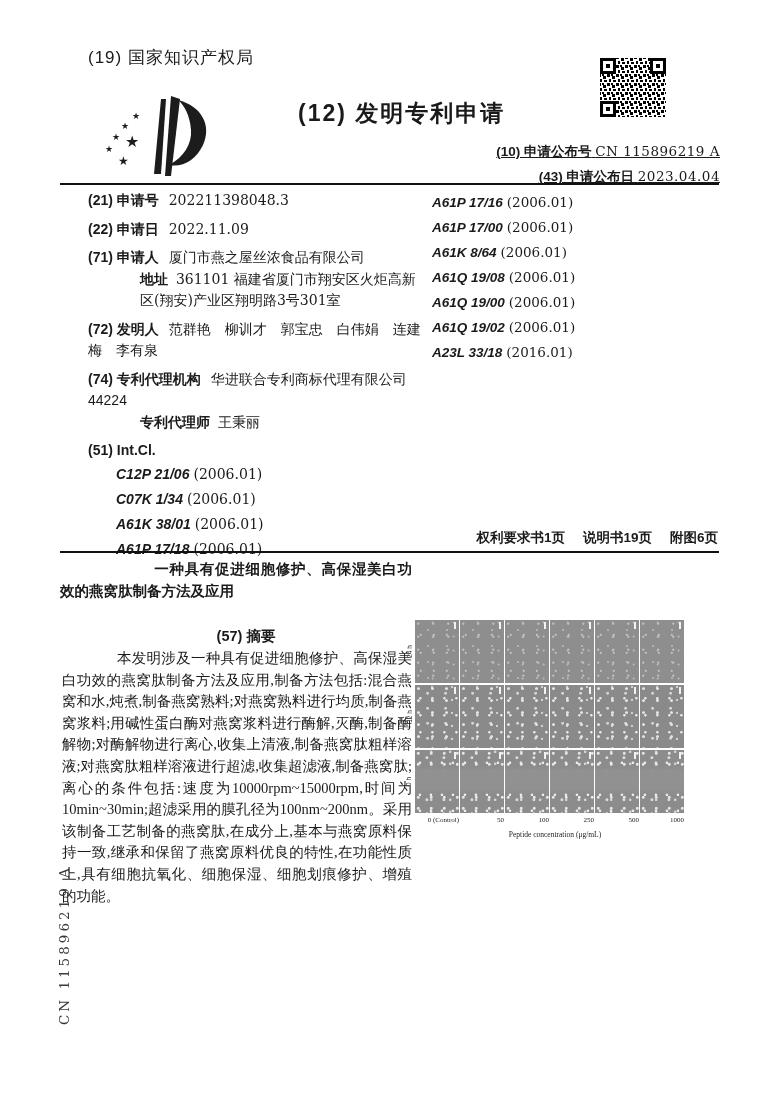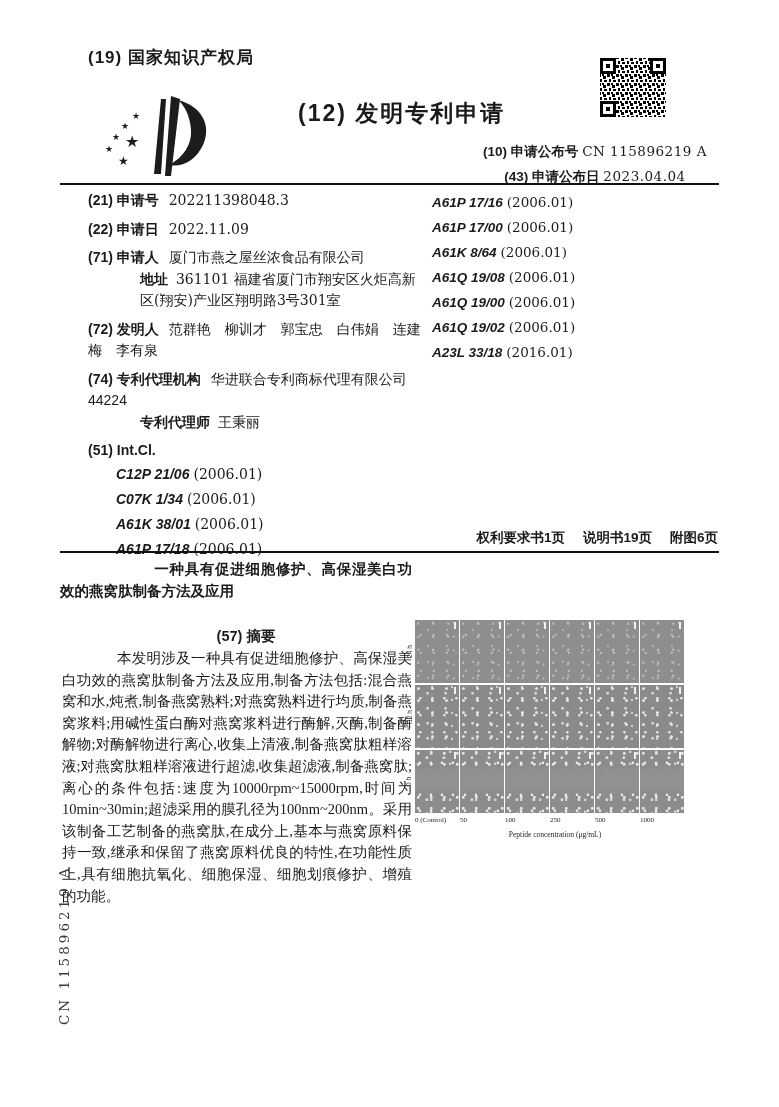--- a/index.html
+++ b/index.html
@@ -3,25 +3,25 @@
 <meta charset="utf-8">
 <style>
   html,body{margin:0;padding:0;}
   body{
     width:779px;height:1107px;position:relative;background:#ffffff;
     font-family:"Liberation Sans",sans-serif;color:#1a1a1a;
     -webkit-font-smoothing:antialiased;overflow:hidden;
   }
 
   
-  .office{position:absolute;left:88px;top:46px;font-size:17px;font-weight:700;letter-spacing:1px;}
+  .office{position:absolute;left:88px;top:46px;font-size:17px;font-weight:400;letter-spacing:1px;}
   .logo{position:absolute;left:92px;top:92px;width:150px;height:88px;}
   .doc-type{position:absolute;left:298px;top:98px;font-size:23px;font-weight:700;letter-spacing:2px;text-align:right;}
   .qr{position:absolute;left:598px;top:56px;width:70px;height:63px;}
-  .pub-block{position:absolute;left:470px;top:139px;width:250px;text-align:center;}
+  .pub-block{position:absolute;left:470px;top:139px;width:250px;text-align:right;text-decoration:underline;}
   .pub-line{font-size:13.5px;font-weight:700;line-height:24px;white-space:nowrap;}
   .pub-line .val{font-weight:400;font-family:"DejaVu Serif","Liberation Serif",serif;letter-spacing:.5px;}
   .rule{position:absolute;left:60px;width:659px;height:2px;background:#111;}
   .rule1{top:183px;}
   .rule2{top:551px;}
 
   
   .biblio-left{position:absolute;left:88px;top:190px;width:338px;font-size:14px;line-height:21.5px;}
   .b-item{margin-bottom:7px;position:relative;}
   .b-num{font-weight:700;}
@@ -77,21 +77,21 @@
     background-color:#8c8c8c;
     background-image:
       linear-gradient(to bottom, rgba(144,144,144,0) 0 26%, #919191 34% 62%, rgba(144,144,144,0) 70%),
       radial-gradient(circle at 25% 30%, #e6e6e6 1px, transparent 1.9px),
       radial-gradient(circle at 70% 55%, #dadada 1px, transparent 1.9px),
       radial-gradient(circle at 45% 80%, #ececec 0.9px, transparent 1.7px),
       radial-gradient(circle at 85% 15%, #d4d4d4 0.9px, transparent 1.7px);
     background-size:100% 100%,13px 11px,17px 14px,11px 16px,19px 12px;
   }
   .col-labels{display:flex;gap:1px;margin-left:12px;margin-top:3px;}
-  .col-labels div{width:44px;text-align:left;font-size:7px;color:#222;font-family:"Liberation Serif",serif;}
+  .col-labels div{width:44px;text-align:right;font-size:7px;color:#222;font-family:"Liberation Serif",serif;}
   .fig-xlabel{margin-left:12px;margin-top:6px;text-align:center;font-size:7.5px;color:#222;
               font-family:"Liberation Serif",serif;}
 
   
   .side-code{
     position:absolute;left:56px;top:855px;height:170px;
     writing-mode:vertical-rl;transform:rotate(180deg);
     font-family:"DejaVu Serif","Liberation Serif",serif;
     font-size:13.5px;letter-spacing:3px;color:#3a3a3a;white-space:nowrap;
   }

